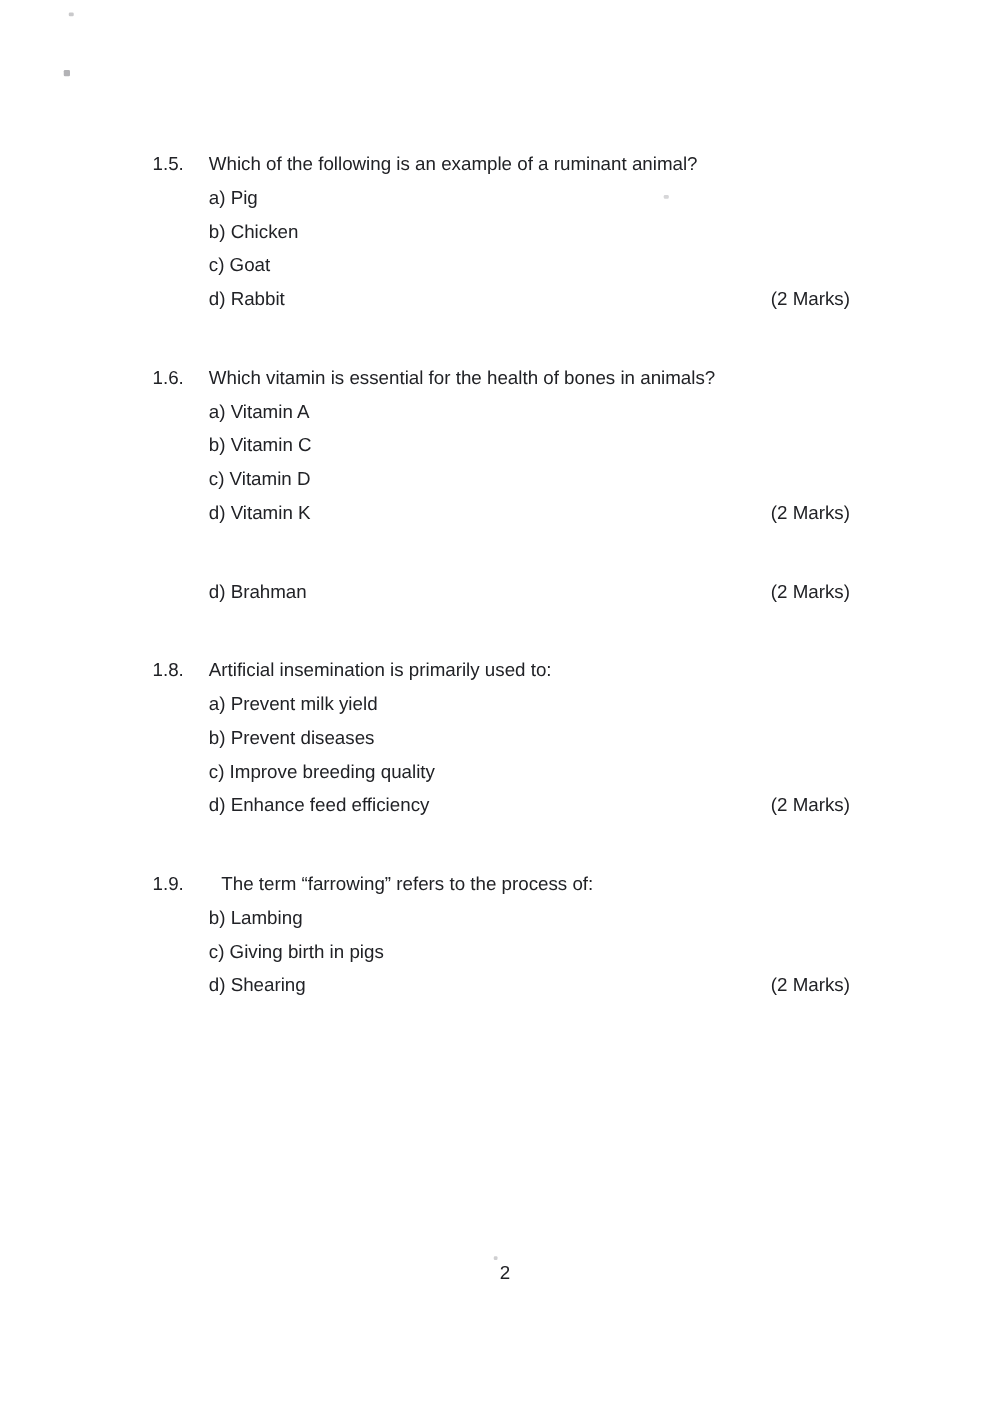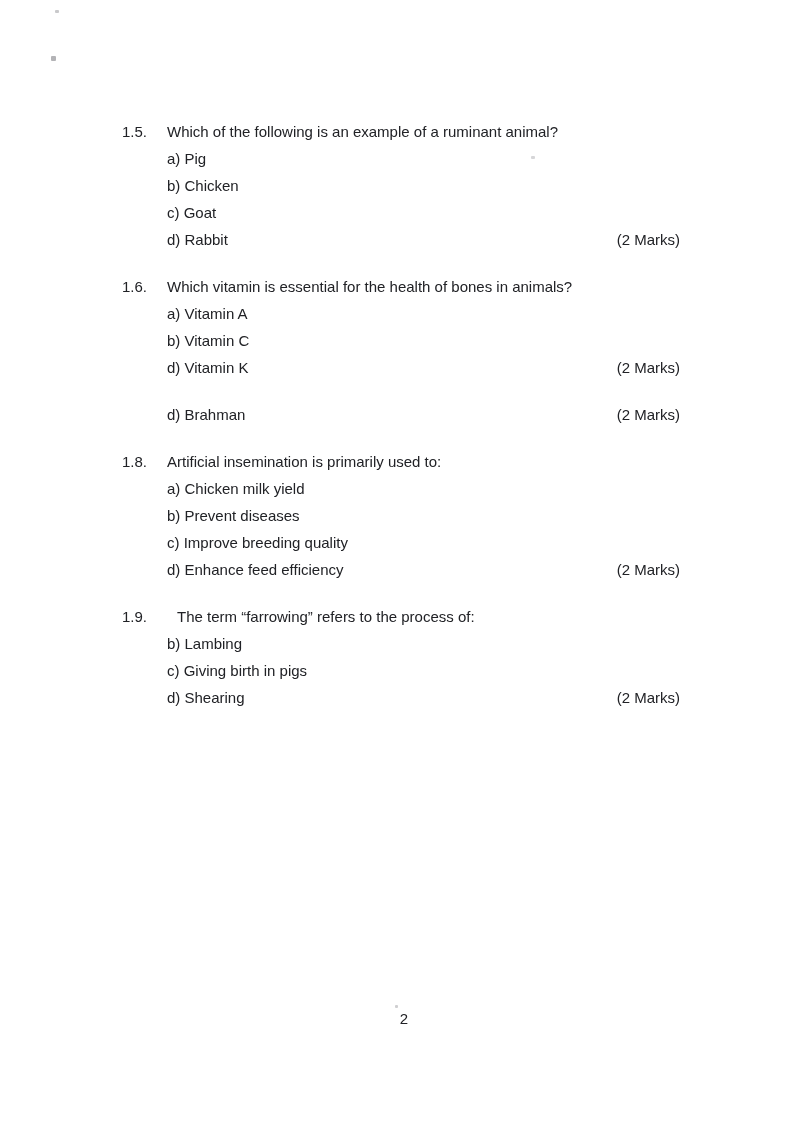--- a/index.html
+++ b/index.html
@@ -22,21 +22,21 @@
     background: #ffffff;
     padding-left: 24px;
   }
   .content {
     position: absolute;
     top: 118px;
     left: 122px;
     right: 114px;
   }
   .question + .question {
-    margin-top: 20px;
+    margin-top: 36px;
   }
   .q-head {
     display: flex;
     line-height: 27px;
   }
   .q-num {
     width: 45px;
     flex: none;
   }
   .q-text {
@@ -109,20 +109,21 @@
     </section>
 
     <section class="question">
       <div class="q-head">
         <span class="q-num">1.6.</span>
         <span class="q-text">Which vitamin is essential for the health of bones in animals?</span>
       </div>
       <div class="q-opts">
         <div class="opt">a) Vitamin A</div>
         <div class="opt">b) Vitamin C</div>
+        <div class="opt">c) Vitamin D</div>
         <div class="opt-row">
           <div class="opt">d) Vitamin K</div>
           <div class="marks">(2 Marks)</div>
         </div>
       </div>
     </section>
 
     <section class="question">
       <div class="q-opts">
         <div class="opt-row">
@@ -131,21 +132,21 @@
         </div>
       </div>
     </section>
 
     <section class="question">
       <div class="q-head">
         <span class="q-num">1.8.</span>
         <span class="q-text">Artificial insemination is primarily used to:</span>
       </div>
       <div class="q-opts">
-        <div class="opt">a) Chicken milk yield</div>
+        <div class="opt">a) Prevent milk yield</div>
         <div class="opt">b) Prevent diseases</div>
         <div class="opt">c) Improve breeding quality</div>
         <div class="opt-row">
           <div class="opt">d) Enhance feed efficiency</div>
           <div class="marks">(2 Marks)</div>
         </div>
       </div>
     </section>
 
     <section class="question">

